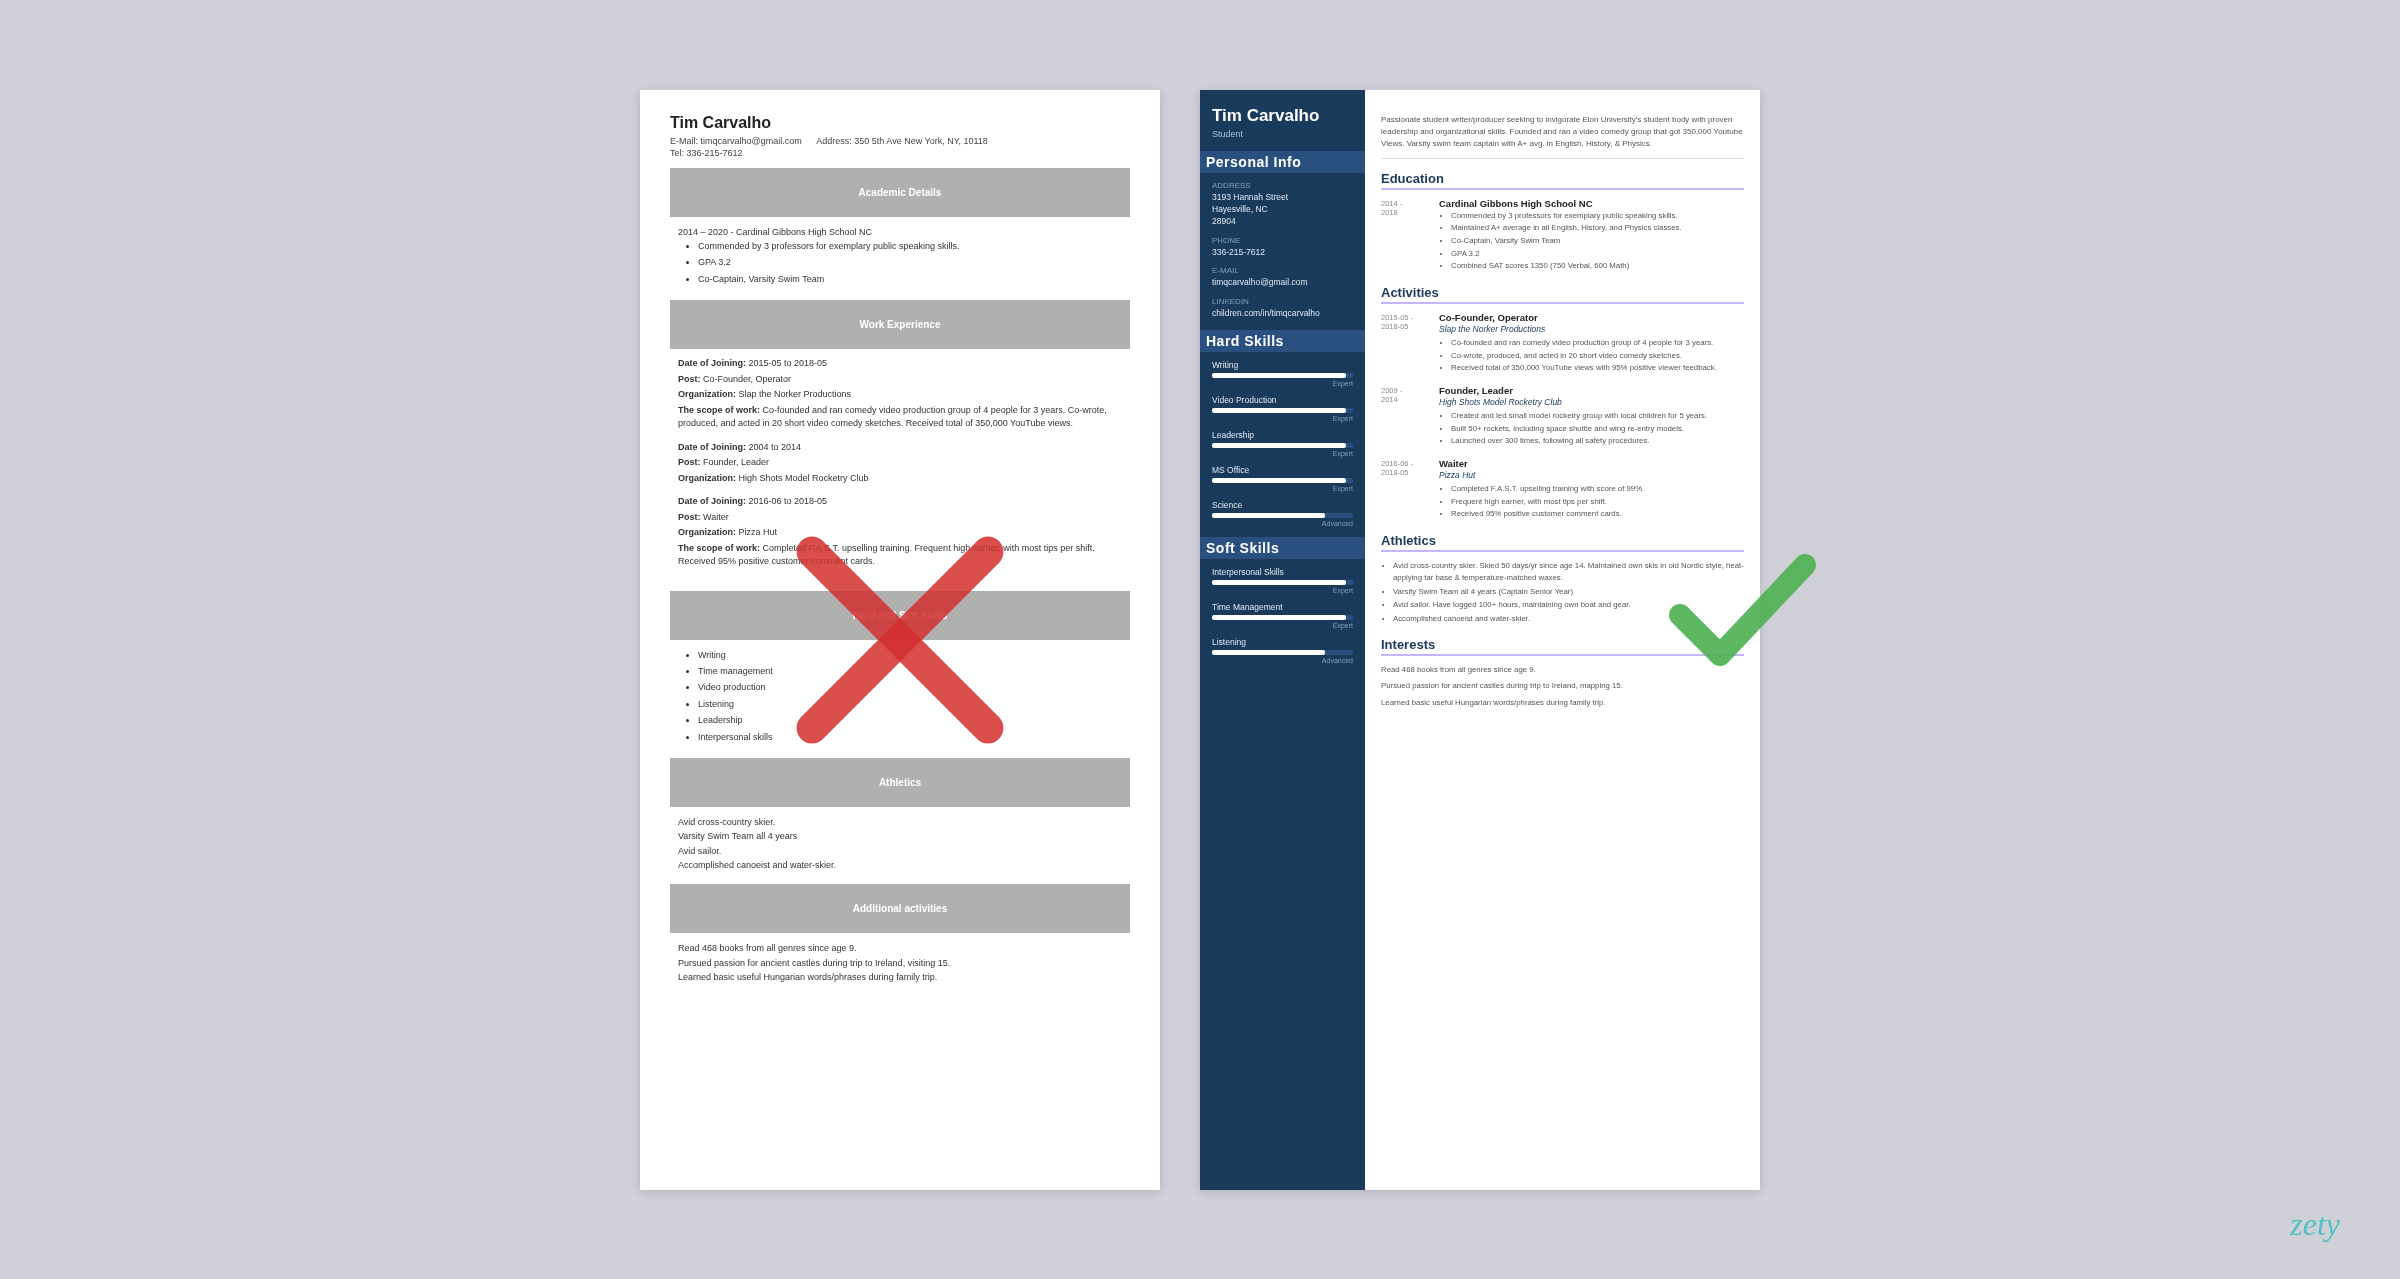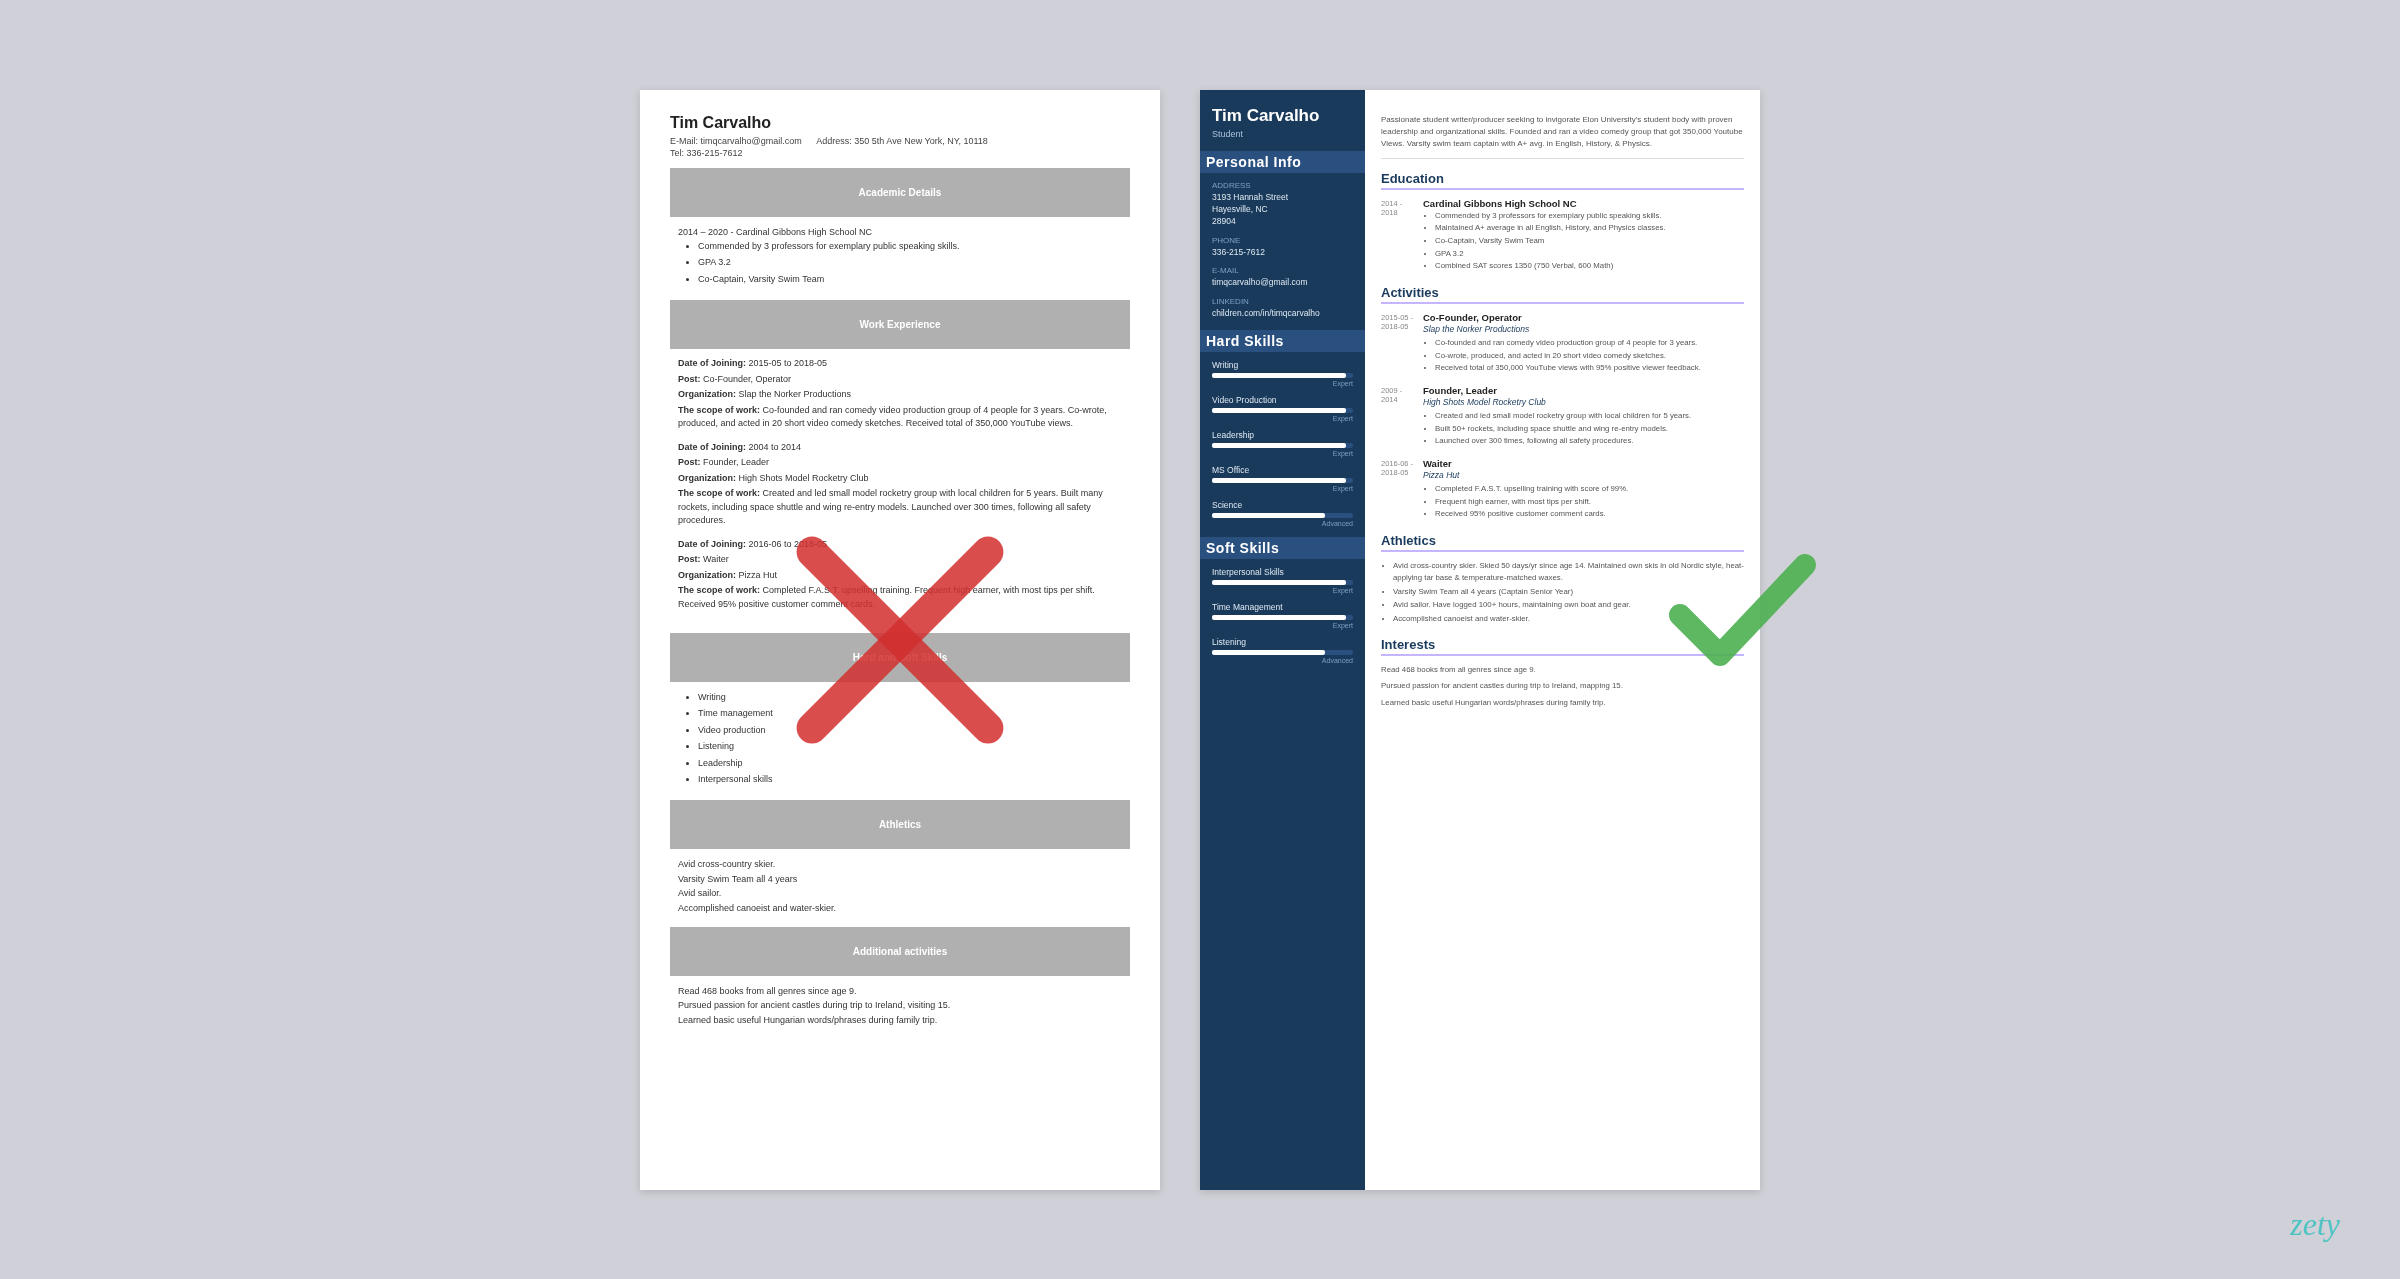--- a/index.html
+++ b/index.html
@@ -199,21 +199,21 @@
       font-size: 13px;
       font-weight: bold;
       color: #1a3a5c;
       border-bottom: 2px solid #c4b5fd;
       margin-bottom: 8px;
       padding-bottom: 2px;
     }
 
     .main-content .entry {
       display: flex;
-      gap: 0;
+      gap: 16px;
       margin-bottom: 10px;
     }
 
     .main-content .entry-date {
       font-size: 7.5px;
       color: #888;
       min-width: 42px;
       padding-top: 1px;
     }
 
@@ -311,21 +311,20 @@
     <div class="job-block">
       <p><strong>Date of Joining:</strong> <span>2015-05 to 2018-05</span></p>
       <p><strong>Post:</strong> <span>Co-Founder, Operator</span></p>
       <p><strong>Organization:</strong> <span>Slap the Norker Productions</span></p>
       <p><strong>The scope of work:</strong> <span>Co-founded and ran comedy video production group of 4 people for 3 years. Co-wrote, produced, and acted in 20 short video comedy sketches. Received total of 350,000 YouTube views.</span></p>
     </div>
     <div class="job-block">
       <p><strong>Date of Joining:</strong> <span>2004 to 2014</span></p>
       <p><strong>Post:</strong> <span>Founder, Leader</span></p>
       <p><strong>Organization:</strong> <span>High Shots Model Rocketry Club</span></p>
-      <p><strong>The scope of work:</strong> <span>Created and led small model rocketry group with local children for 5 years. Built many rockets, including space shuttle and wing re-entry models. Launched over 300 times, following all safety procedures.</span></p>
     </div>
     <div class="job-block">
       <p><strong>Date of Joining:</strong> <span>2016-06 to 2018-05</span></p>
       <p><strong>Post:</strong> <span>Waiter</span></p>
       <p><strong>Organization:</strong> <span>Pizza Hut</span></p>
       <p><strong>The scope of work:</strong> <span>Completed F.A.S.T. upselling training. Frequent high earner, with most tips per shift. Received 95% positive customer comment cards.</span></p>
     </div>
   </div>
 
   <div class="section-header">Hard and Soft Skills</div>

